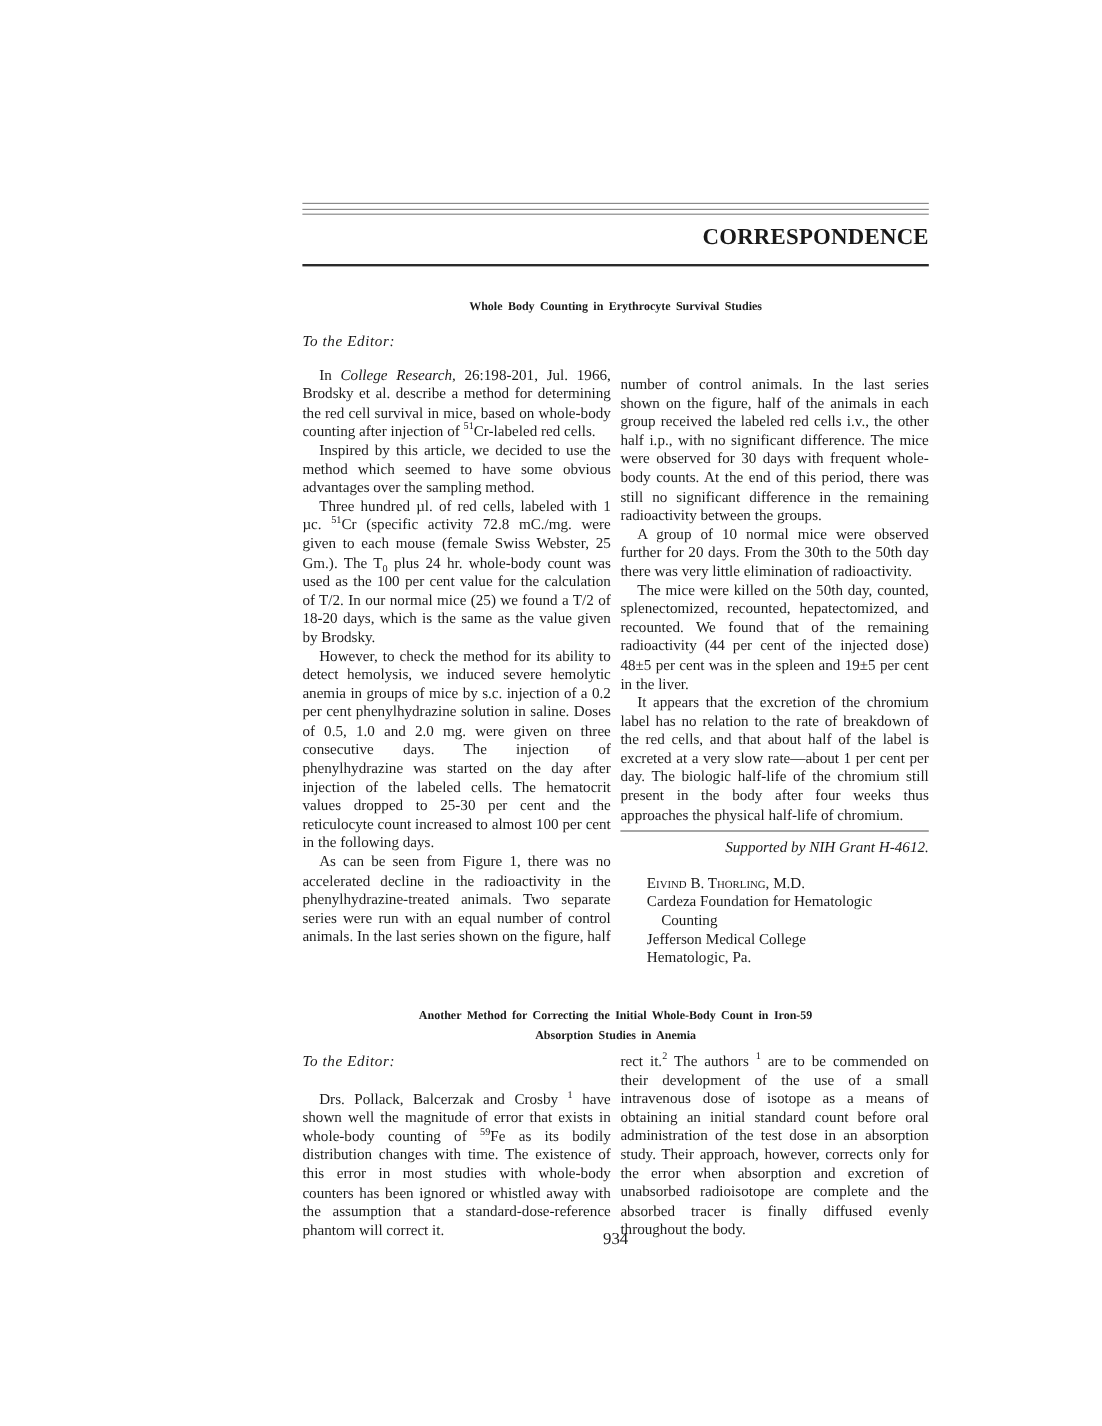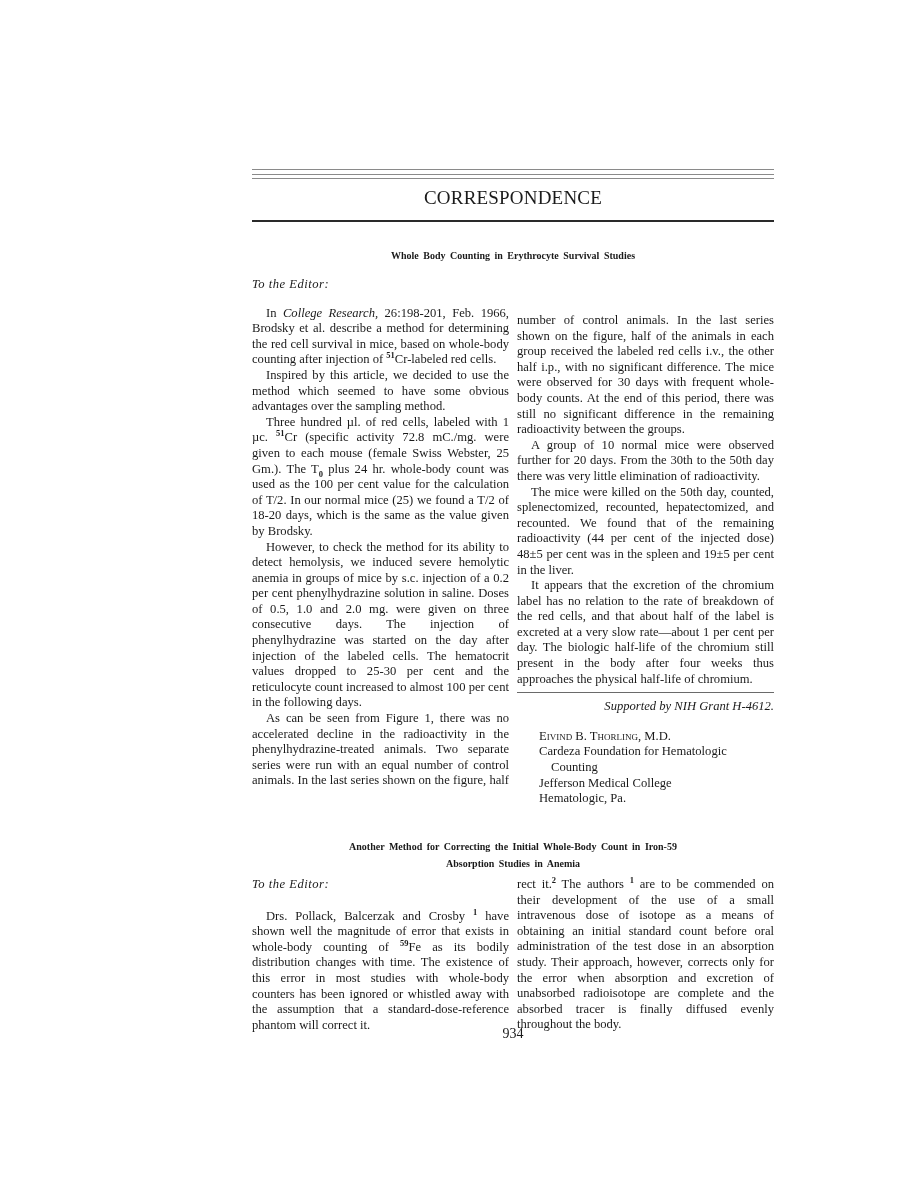--- a/index.html
+++ b/index.html
@@ -1,51 +1,51 @@
 <!DOCTYPE html>
 <html><head>
 <meta charset="utf-8">
 <style>
   html, body { margin: 0; padding: 0; background: #ffffff; }
   body { width: 918px; height: 1188px; position: relative; overflow: hidden;
          font-family: "Liberation Serif", "DejaVu Serif", serif; color: #1a1a1a; }
   .page { position: absolute; left: 252px; top: 0; width: 522px; }
   .rule-thin { position: absolute; left: 0; width: 522px; height: 1px; background: #8a8a8a; }
   .rule-thick { position: absolute; left: 0; width: 522px; height: 2px; background: #2a2a2a; }
-  .section-title { position: absolute; left: 0; width: 522px; top: 187px; text-align: center;
-                   font-weight: normal; font-size: 19px; letter-spacing: 0.2px; }
+  .section-title { position: absolute; left: 0; width: 522px; top: 187px; text-align: right;
+                   font-weight: bold; font-size: 19px; letter-spacing: 0.2px; }
   .article-title { position: absolute; left: 0; width: 522px; text-align: center;
                    font-weight: bold; font-size: 10px; line-height: 17px; word-spacing: 2px; }
   .col { position: absolute; width: 257px; font-size: 12.6px; line-height: 15.6px; text-align: justify; }
   .col p { margin: 0; text-indent: 14px; hyphens: manual; }
   .col p.noindent { text-indent: 0; }
   .salutation { font-style: italic; margin: 0 0 13px 0 !important; text-indent: 0 !important; letter-spacing: 0.5px; }
   .smallcaps { font-variant: small-caps; }
   .sig { text-indent: 0 !important; padding-left: 22px; text-align: left; }
   .sig.cont { padding-left: 34px; }
   .support { font-style: italic; text-indent: 6px !important; margin-top: 6px !important; text-align: right; }
   .fn-rule { height: 1px; background: #6a6a6a; margin-top: 5px; }
   .pagenum { position: absolute; left: 0; width: 522px; top: 1026px; text-align: center; font-size: 14px; }
-  sup, sub { font-size: 8.5px; line-height: 0; font-weight: bold; }
+  sup, sub { font-size: 8.5px; line-height: 0; }
 </style>
 </head>
 <body>
 
 <div class="page">
   <div class="rule-thin" style="top:169px"></div>
   <div class="rule-thin" style="top:174px"></div>
   <div class="rule-thin" style="top:178px"></div>
   <div class="section-title">CORRESPONDENCE</div>
   <div class="rule-thick" style="top:220px"></div>
 
   <div class="article-title" style="top:247px">Whole Body Counting in Erythrocyte Survival Studies</div>
 
   <div class="col" style="left:0; top:277px;">
     <p class="salutation">To the Editor:</p>
-    <p><span>In </span><i>College Research,</i><span> 26:198-201, Feb. 1966, Brodsky et al. describe a method for determining the red cell survival in mice, based on whole-body counting after injection of </span><sup>51</sup><span>Cr-labeled red cells.</span></p>
+    <p><span>In </span><i>College Research,</i><span> 26:198-201, Jul. 1966, Brodsky et al. describe a method for determining the red cell survival in mice, based on whole-body counting after injection of </span><sup>51</sup><span>Cr-labeled red cells.</span></p>
     <p>Inspired by this article, we decided to use the method which seemed to have some obvious advantages over the sampling method.</p>
     <p><span>Three hundred µl. of red cells, labeled with 1 µc. </span><sup>51</sup><span>Cr (specific activity 72.8 mC./mg. were given to each mouse (female Swiss Webster, 25 Gm.). The T</span><sub>0</sub><span> plus 24 hr. whole-body count was used as the 100 per cent value for the calculation of T/2. In our normal mice (25) we found a T/2 of 18-20 days, which is the same as the value given by Brodsky.</span></p>
     <p>However, to check the method for its ability to detect hemolysis, we induced severe hemolytic anemia in groups of mice by s.c. injection of a 0.2 per cent phenylhydrazine solution in saline. Doses of 0.5, 1.0 and 2.0 mg. were given on three consecutive days. The injection of phenylhydrazine was started on the day after injection of the labeled cells. The hematocrit values dropped to 25-30 per cent and the reticulocyte count increased to almost 100 per cent in the following days.</p>
     <p style="height:78px; overflow:hidden;">As can be seen from Figure 1, there was no accelerated decline in the radioactivity in the phenylhydrazine-treated animals. Two separate series were run with an equal number of control animals. In the last series shown on the figure, half of the animals in each group received the labeled red cells i.v., the other half i.p., with no significant difference. The mice were observed for 30 days with frequent whole-body counts. At the end of this period, there was still no significant difference in the remaining radioactivity between the groups.</p>
   </div>
 
   <div class="col" style="left:265px; top:277px;margin-top:36px;">
     <p class="noindent">number of control animals. In the last series shown on the figure, half of the animals in each group received the labeled red cells i.v., the other half i.p., with no significant difference. The mice were observed for 30 days with frequent whole-body counts. At the end of this period, there was still no significant difference in the remaining radioactivity between the groups.</p>
     <p>A group of 10 normal mice were observed further for 20 days. From the 30th to the 50th day there was very little elimination of radioactivity.</p>
     <p>The mice were killed on the 50th day, counted, splenectomized, recounted, hepatectomized, and recounted. We found that of the remaining radioactivity (44 per cent of the injected dose) 48±5 per cent was in the spleen and 19±5 per cent in the liver.</p>

